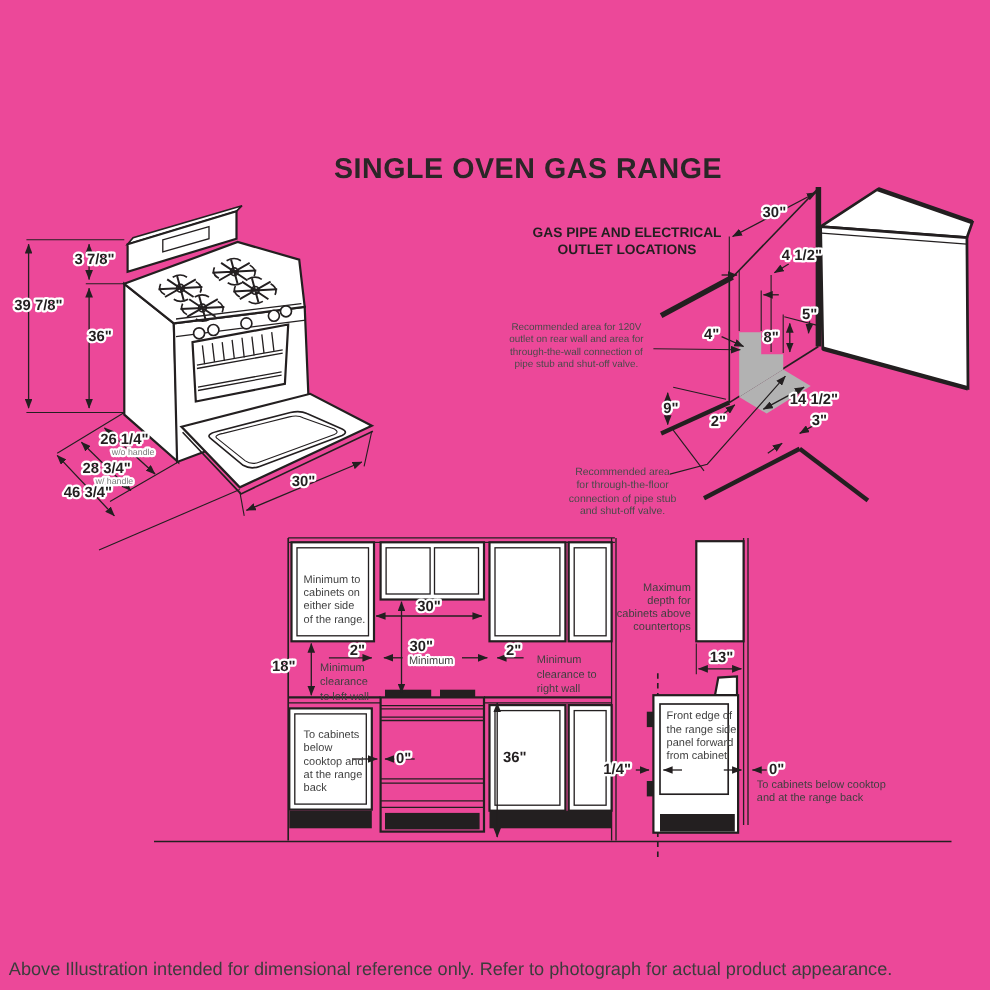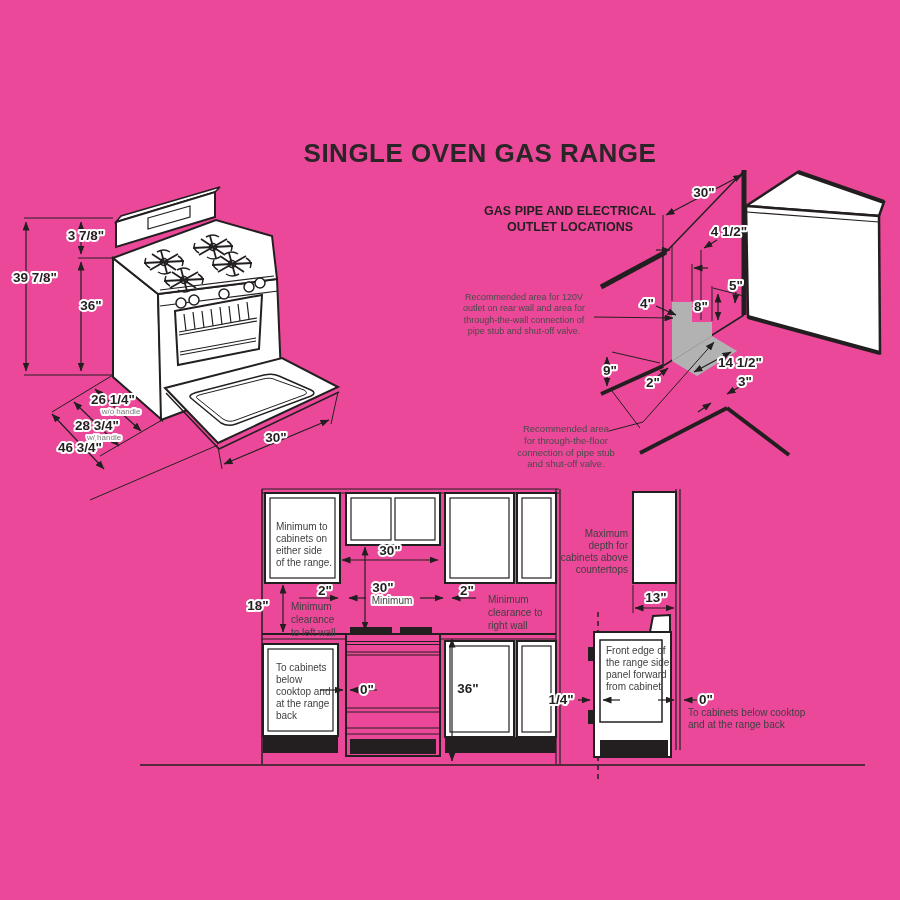--- a/index.html
+++ b/index.html
@@ -330,14 +330,15 @@
       <text class="lbl" x="606" y="666">the range side</text>
       <text class="lbl" x="606" y="678">panel forward</text>
       <text class="lbl" x="606" y="690">from cabinet</text>
       <text class="dim halo" x="561" y="704" text-anchor="middle">1/4"</text>
       <text class="dim halo" x="706" y="704" text-anchor="middle">0"</text>
       <text class="lbl" x="688" y="716">To cabinets below cooktop</text>
       <text class="lbl" x="688" y="728">and at the range back</text>
     </g>
   </svg>
 
+  <div id="caption">Above Illustration intended for dimensional reference only. Refer to photograph for actual product appearance.</div>
 
 </div>
 
 </body></html>

